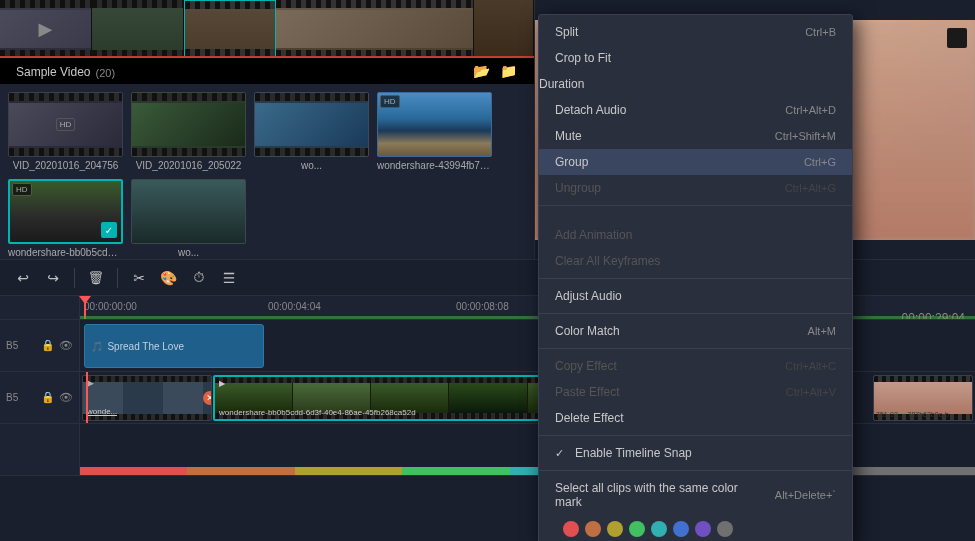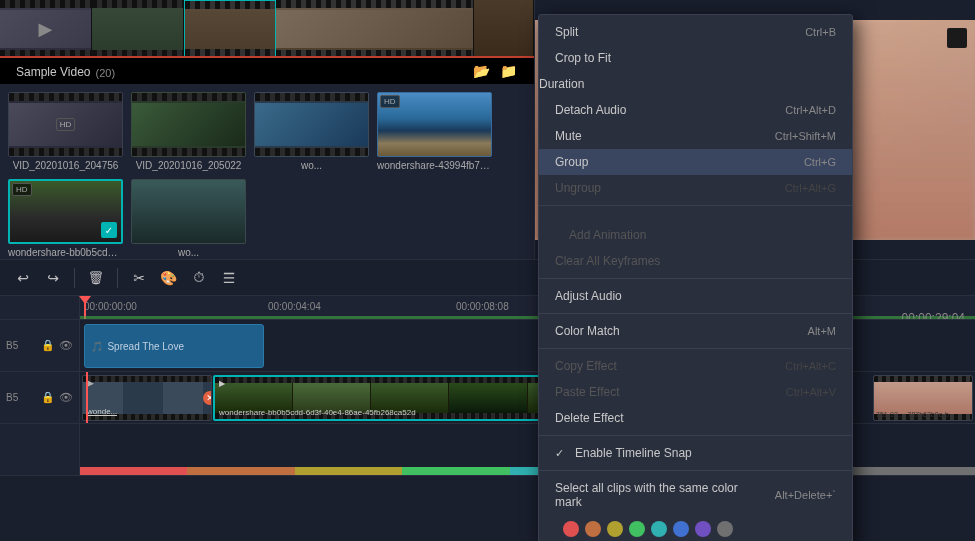--- a/index.html
+++ b/index.html
@@ -272,21 +272,21 @@
       <span style="color:#888;font-size:11px;">Ctrl+G</span>
     </div>
 
     <div style="display:flex;align-items:center;justify-content:space-between;padding:6px 16px;cursor:pointer;color:#555;font-size:12px;">
       <span>Ungroup</span>
       <span style="color:#444;font-size:11px;">Ctrl+Alt+G</span>
     </div>
 
     <div style="height:1px;background:#3a3f50;margin:4px 0;"></div>
 
-    <div style="display:flex;align-items:center;padding:6px 30px;cursor:pointer;color:#555;font-size:12px;margin-top:16px;">
+    <div style="display:flex;align-items:center;padding:6px 16px;cursor:pointer;color:#555;font-size:12px;margin-top:16px;">
       <span>Add Animation</span>
     </div>
 
     <div style="display:flex;align-items:center;padding:6px 16px;cursor:pointer;color:#555;font-size:12px;">
       <span>Clear All Keyframes</span>
     </div>
 
     <div style="height:1px;background:#3a3f50;margin:4px 0;"></div>
 
     <div style="display:flex;align-items:center;padding:6px 16px;cursor:pointer;color:#c8c8c8;font-size:12px;">

